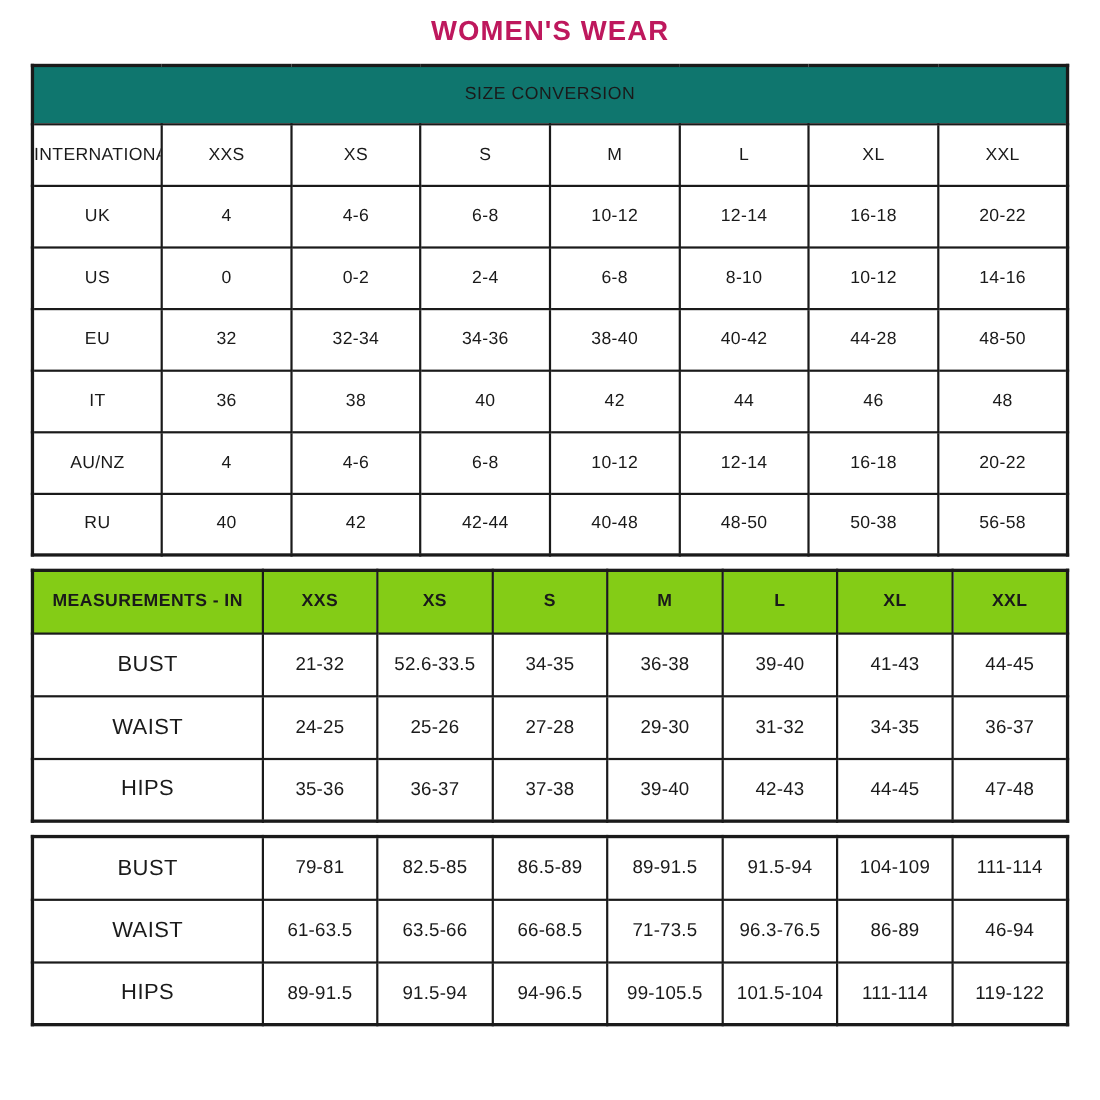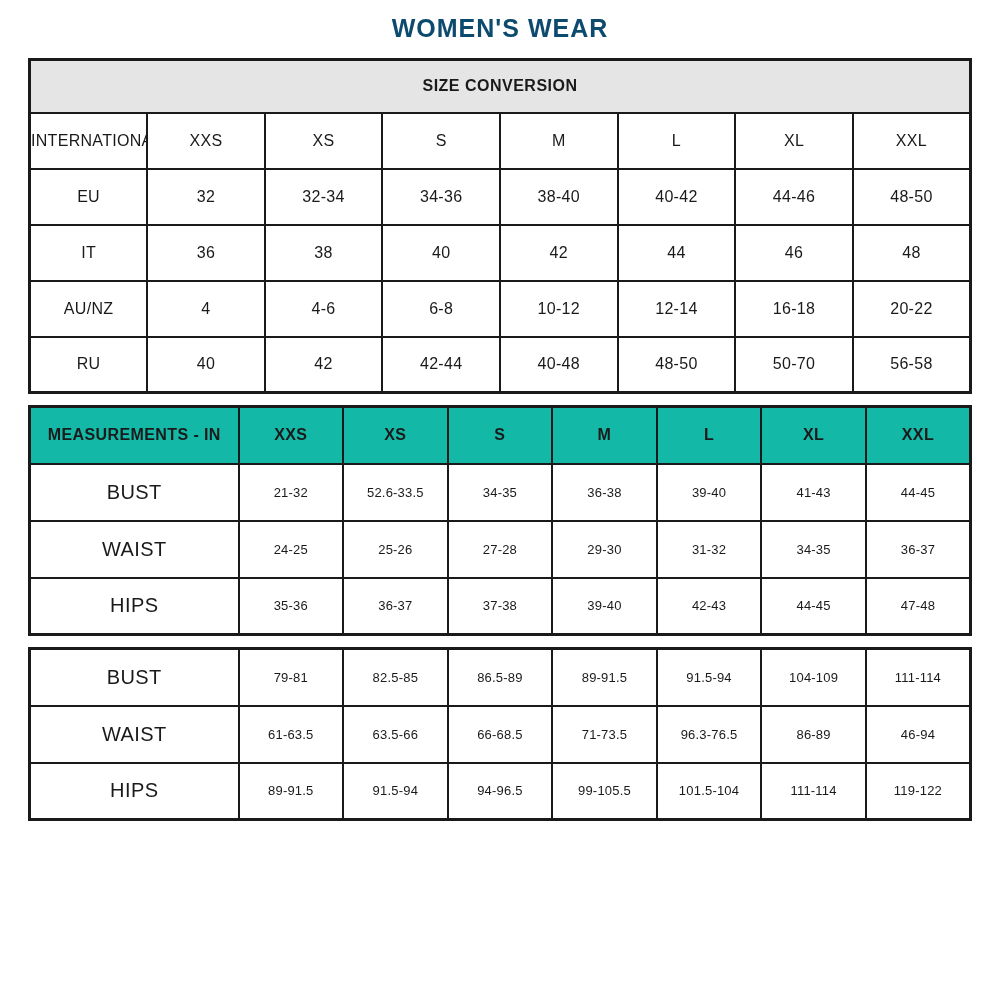--- a/index.html
+++ b/index.html
@@ -13,58 +13,58 @@
     width: 1000px;
     height: 1000px;
     padding: 14px 28px 12px 28px;
   }
   .page-title {
     text-align: center;
     font-size: 25px;
     font-weight: bold;
     letter-spacing: 1px;
     margin-bottom: 15px;
-    color: #0c4a6e;
+    color: #be185d;
   }
   table {
     width: 944px;
     border-collapse: collapse;
     table-layout: fixed;
     border: 3px solid #1a1a1a;
   }
   td, th {
     border: 2px solid #1a1a1a;
     text-align: center;
     vertical-align: middle;
     font-weight: normal;
     overflow: hidden;
     white-space: nowrap;
   }
   
   .t1 td { height: 56px; font-size: 16px; letter-spacing: 0.3px; }
   .t1 .banner {
     height: 53px;
-    background: #e5e5e5;
-    font-weight: bold;
+    background: #0f766e;
+    font-weight: normal;
     font-size: 16px;
     letter-spacing: 0.5px;
   }
   .t1 .c0 { width: 169px; }
   
   .tm { margin-top: 11px; }
   .tm td { height: 57px; }
   .tm .head {
-    background: #14b8a6;
+    background: #84cc16;
     font-weight: bold;
     font-size: 16px;
     letter-spacing: 0.4px;
   }
   .tm .c0 { width: 209px; }
   .tm .lbl { font-size: 20px; letter-spacing: 0.4px; }
-  .tm .val { font-size: 13px; letter-spacing: 0.2px; }
+  .tm .val { font-size: 17px; letter-spacing: 0.2px; }
 </style>
 </head>
 <body>
 
 <div class="page">
 
   <div class="page-title">WOMEN'S WEAR</div>
 
   <table class="t1">
     <tbody>
@@ -75,27 +75,47 @@
       <td class="c0">INTERNATIONAL</td>
       <td>XXS</td>
       <td>XS</td>
       <td>S</td>
       <td>M</td>
       <td>L</td>
       <td>XL</td>
       <td>XXL</td>
     </tr>
     <tr>
+      <td class="c0">UK</td>
+      <td>4</td>
+      <td>4-6</td>
+      <td>6-8</td>
+      <td>10-12</td>
+      <td>12-14</td>
+      <td>16-18</td>
+      <td>20-22</td>
+    </tr>
+    <tr>
+      <td class="c0">US</td>
+      <td>0</td>
+      <td>0-2</td>
+      <td>2-4</td>
+      <td>6-8</td>
+      <td>8-10</td>
+      <td>10-12</td>
+      <td>14-16</td>
+    </tr>
+    <tr>
       <td class="c0">EU</td>
       <td>32</td>
       <td>32-34</td>
       <td>34-36</td>
       <td>38-40</td>
       <td>40-42</td>
-      <td>44-46</td>
+      <td>44-28</td>
       <td>48-50</td>
     </tr>
     <tr>
       <td class="c0">IT</td>
       <td>36</td>
       <td>38</td>
       <td>40</td>
       <td>42</td>
       <td>44</td>
       <td>46</td>
@@ -111,21 +131,21 @@
       <td>16-18</td>
       <td>20-22</td>
     </tr>
     <tr>
       <td class="c0">RU</td>
       <td>40</td>
       <td>42</td>
       <td>42-44</td>
       <td>40-48</td>
       <td>48-50</td>
-      <td>50-70</td>
+      <td>50-38</td>
       <td>56-58</td>
     </tr>
   </tbody>
     </table>
 
   <table class="tm">
     <tbody>
         <tr>
       <td class="c0 head">MEASUREMENTS - IN</td>
       <td class="head">XXS</td>

